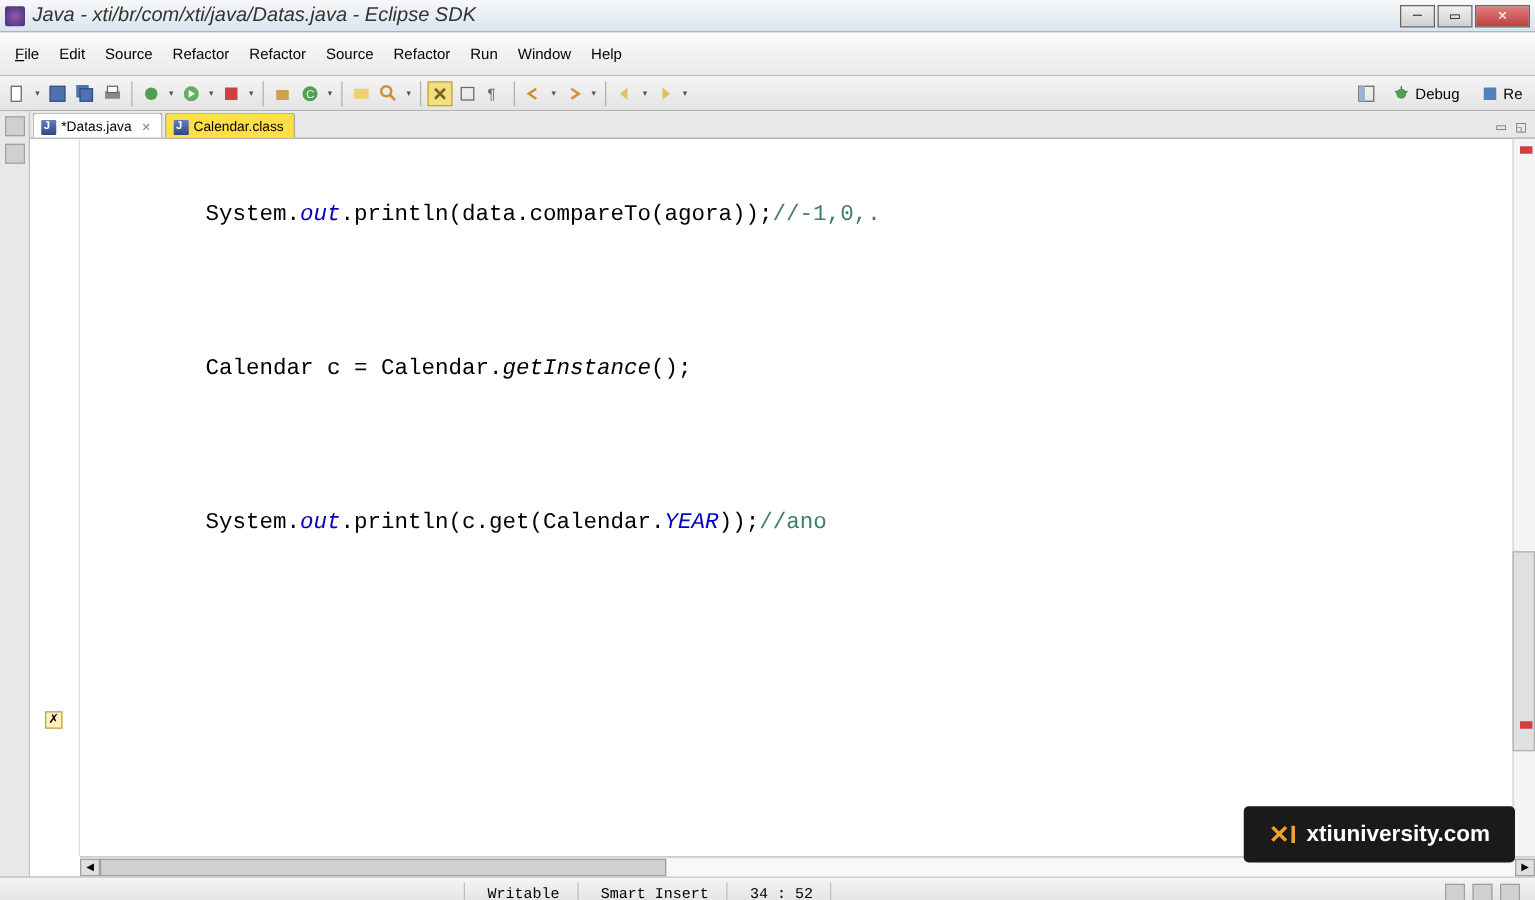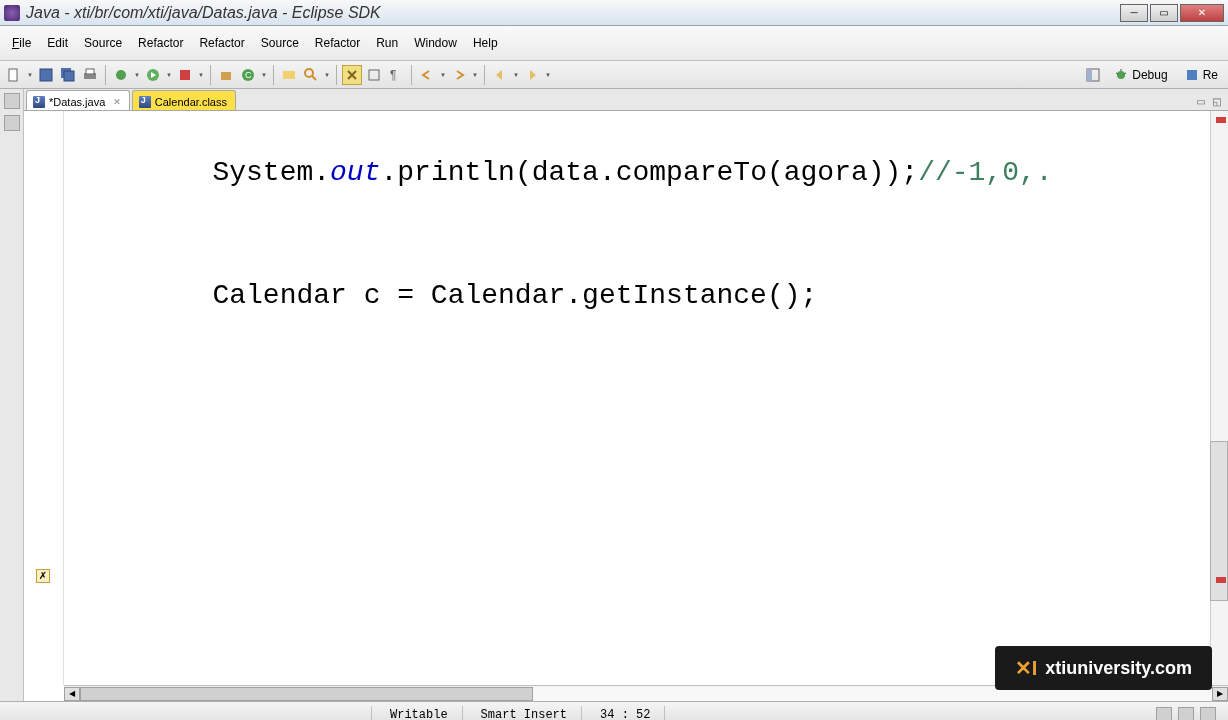--- a/index.html
+++ b/index.html
@@ -33,24 +33,24 @@
 .tab.active { background: #ffffff; }
 .tab .tab-icon { width: 12px; height: 12px; background: linear-gradient(to bottom, #6080c0, #304880); border-radius: 1px; position: relative; }
 .tab .tab-icon::after { content: "J"; position: absolute; top: -1px; left: 2px; font-size: 9px; color: #fff; font-weight: bold; }
 .tab .tab-close { font-size: 9px; color: #888; margin-left: 4px; }
 .tabs-right { margin-left: auto; display: flex; gap: 2px; padding-right: 4px; }
 .tabs-right span { width: 14px; height: 14px; font-size: 10px; color: #666; cursor: pointer; text-align: center; }
 
 .code-wrap { flex: 1; display: flex; overflow: hidden; position: relative; }
 .code-ruler { width: 40px; background: #fff; border-right: 1px solid #e0e0e0; position: relative; }
 .code-ruler .err-mark { position: absolute; left: 12px; width: 14px; height: 14px; background: #fff0c0; border: 1px solid #c0a040; font-size: 10px; text-align: center; line-height: 12px; }
-.code-content { flex: 1; font-family: "Courier New", monospace; font-size: 28px; line-height: 41px; white-space: pre; overflow: hidden; position: relative; }
+.code-content { flex: 1; font-family: "Courier New", monospace; font-size: 18px; line-height: 41px; white-space: pre; overflow: hidden; position: relative; }
 .code-line { padding-left: 14px; }
 .kw-field { color: #0000c0; font-style: italic; }
-.kw-method { }
+.kw-method { font-style: italic; }
 .kw-const { color: #0000c0; font-style: italic; }
 .kw-comment { color: #3f7f5f; }
 
 .overview-ruler { width: 18px; background: #f4f4f4; border-left: 1px solid #d0d0d0; position: relative; }
 .overview-ruler .mark-red { position: absolute; right: 2px; width: 10px; height: 6px; background: #d04040; }
 .overview-ruler .mark-thumb { position: absolute; right: 0; width: 18px; height: 160px; background: #e0e0e0; border: 1px solid #b0b0b0; }
 
 .hscroll { height: 16px; background: #f0f0f0; border-top: 1px solid #c0c0c0; display: flex; align-items: center; margin-left: 40px; }
 .hscroll .arrow { width: 16px; height: 14px; background: #e0e0e0; border: 1px solid #a0a0a0; text-align: center; font-size: 8px; line-height: 12px; cursor: pointer; }
 .hscroll .track { flex: 1; height: 14px; background: #f8f8f8; position: relative; }
@@ -255,20 +255,21 @@
 
     <div class="code-wrap">
       <div class="code-ruler">
         <div class="err-mark" style="top:458px">✗</div>
       </div>
       <div class="code-content">
 <div class="code-line"><span>        System.</span><span class="kw-field">out</span><span>.println(data.compareTo(agora));</span><span class="kw-comment">//-1,0,.</span></div>
 <div class="code-line"></div>
 <div class="code-line"><span>        Calendar c = Calendar.</span><span class="kw-method">getInstance</span><span>();</span></div>
 <div class="code-line"></div>
+<div class="code-line"><span>        System.</span><span class="kw-field">out</span><span>.println(c.get(Calendar.</span><span class="kw-const">YEAR</span><span>));</span><span class="kw-comment">//ano</span></div>
 
 
 <div class="code-line"></div>
 
 <div class="code-line"></div>
       </div>
       <div class="overview-ruler">
         <div class="mark-red" style="top:6px"></div>
         <div class="mark-thumb" style="top:330px"></div>
         <div class="mark-red" style="top:466px"></div>

